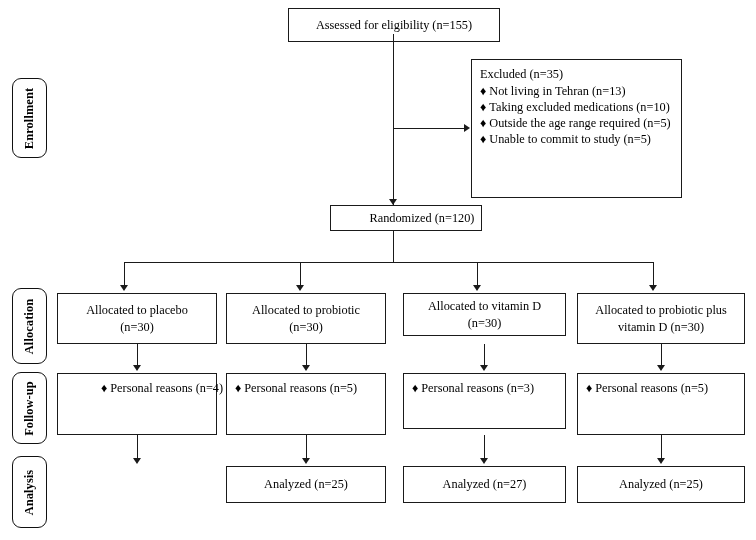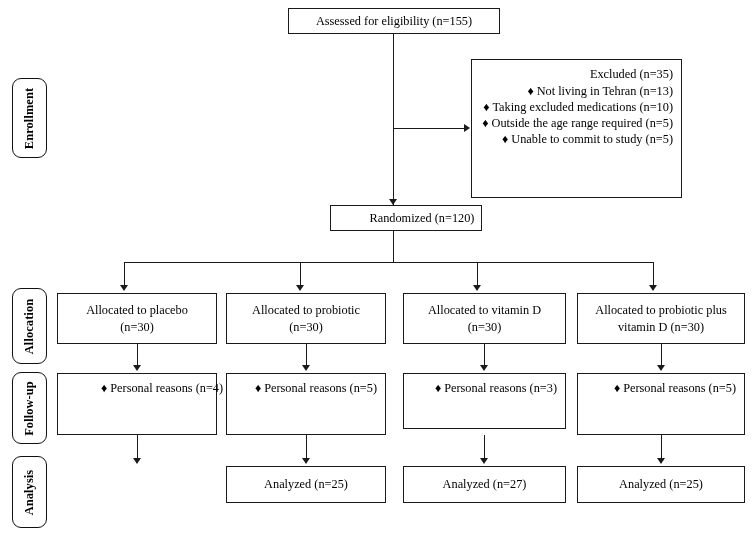--- a/index.html
+++ b/index.html
@@ -21,21 +21,20 @@
   }
   
   .box {
     position: absolute;
     box-sizing: border-box;
     border: 1.2px solid #1a1a1a;
     background: #ffffff;
     font-size: 12.3px;
     line-height: 1.32;
     color: #000000;
-    text-align: right;
   }
   .box.center {
     display: flex;
     align-items: center;
     justify-content: center;
     text-align: center;
   }
   .box.pad {
     padding: 6px 8px;
   }
@@ -121,21 +120,21 @@
   </div>
 
   <div class="stage" style="left:12px; top:372px; width:35px; height:72px;">
     <span>Follow-up</span>
   </div>
 
   <div class="stage" style="left:12px; top:456px; width:35px; height:72px;">
     <span>Analysis</span>
   </div>
 
-  <div class="box center" style="left:288px; top:8px; width:212px; height:26px;">
+  <div class="box center" style="left:288px; top:8px; width:212px; height:34px;">
     <span class="box-text">Assessed for eligibility (n=155)</span>
   </div>
 
   <div class="vline" style="left:393px; top:34px; height:171px;"></div>
   <div class="arrow-down" style="left:389px; top:199px;"></div>
 
   <div class="hline" style="left:393px; top:128px; width:72px;"></div>
   <div class="arrow-right" style="left:464px; top:124px;"></div>
 
   <div class="box pad" style="left:471px; top:59px; width:211px; height:139px;">
@@ -180,21 +179,21 @@
     </span>
   </div>
 
   <div class="box center" style="left:226px; top:293px; width:160px; height:51px;">
     <span>
       <span class="box-text">Allocated to probiotic</span>
       <span class="box-text">(n=30)</span>
     </span>
   </div>
 
-  <div class="box center" style="left:403px; top:293px; width:163px; height:51px;">
+  <div class="box center" style="left:403px; top:293px; width:163px; height:43px;">
     <span>
       <span class="box-text">Allocated to vitamin D</span>
       <span class="box-text">(n=30)</span>
     </span>
   </div>
 
   <div class="box center" style="left:577px; top:293px; width:168px; height:51px;">
     <span>
       <span class="box-text">Allocated to probiotic plus</span>
       <span class="box-text">vitamin D (n=30)</span>

